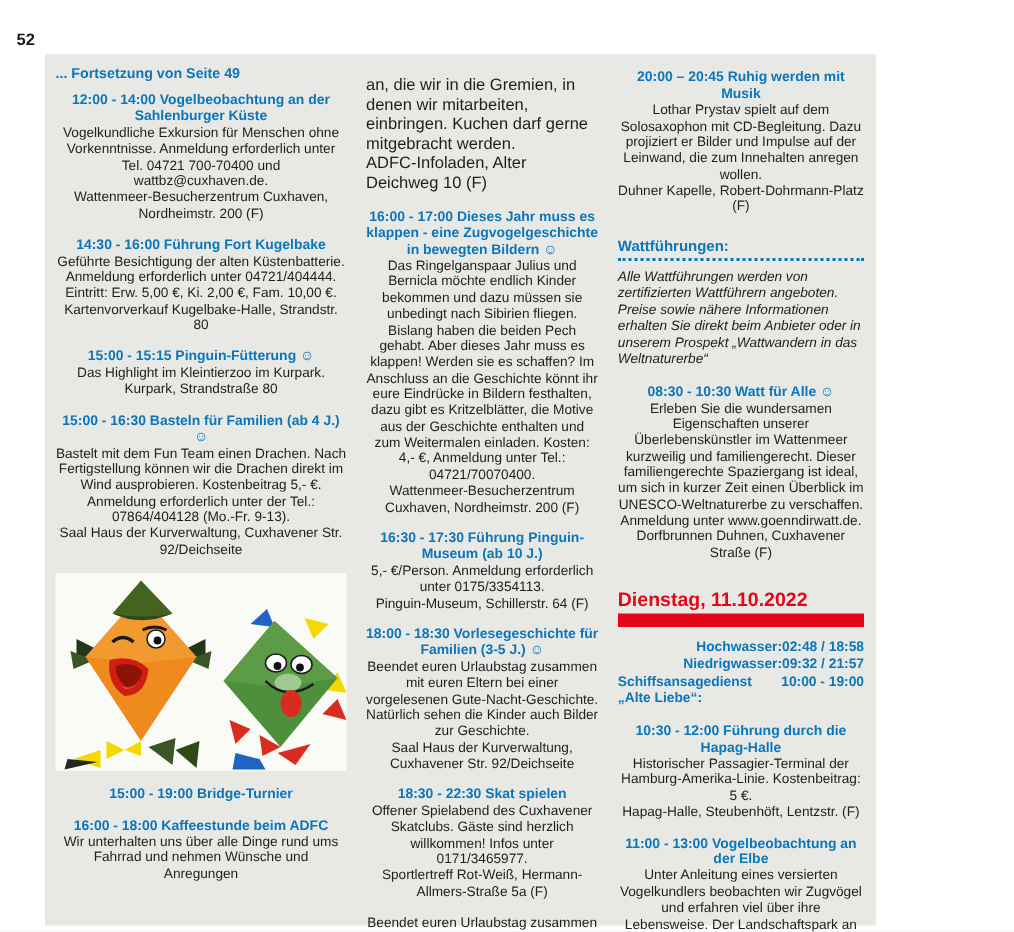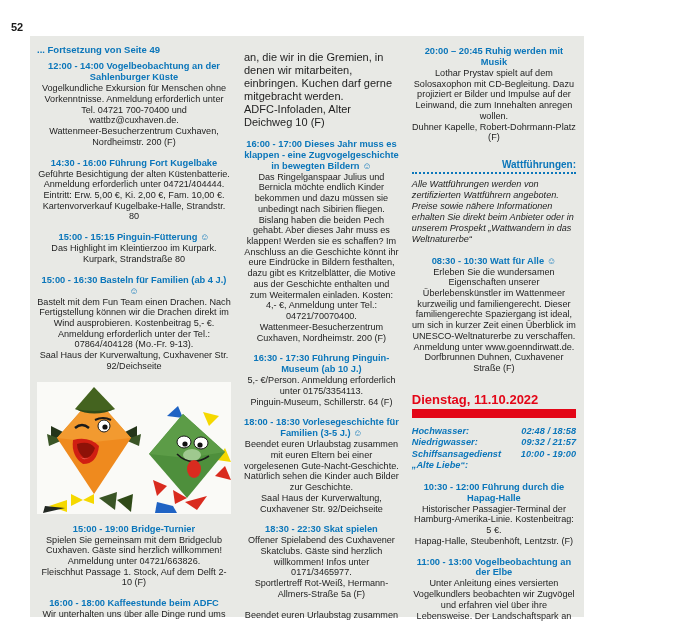--- a/index.html
+++ b/index.html
@@ -43,33 +43,33 @@
     color:#1e1e1e;font-size:11px;line-height:1.18;margin-top:9px;
     white-space:pre-line;
   }
   .photo{
     width:194px;height:132px;background:#fafaf7;
     margin:4px 0 10px 0;overflow:hidden;
   }
   .section-heading{
     color:#0b76ba;font-weight:bold;font-size:10px;
     border-bottom:2px dotted #0b76ba;
-    padding-bottom:2px;margin:16px 0 5px 0;text-align:right;
+    padding-bottom:2px;margin:16px 0 5px 0;
   }
   .section-intro{
     color:#1e1e1e;font-size:9.1px;line-height:1.22;font-style:italic;
     margin-bottom:10px;
   }
   .date-banner{margin:18px 0 8px 0;}
   .date-text{color:#e30617;font-weight:bold;font-size:13px;}
   .date-bar{height:9px;background:#e30617;margin-top:2px;}
   .tide{margin:0 0 10px 0;}
   .tide-row{
-    display:flex;justify-content:space-between;
-    color:#0b76ba;font-weight:bold;font-size:9.2px;line-height:1.25;font-style:italic;
+    display:flex;justify-content:flex-end;
+    color:#0b76ba;font-weight:bold;font-size:9.2px;line-height:1.25;
   }
   .tide-row .tide-value{text-align:right;white-space:nowrap;}
   .spacer-top{margin-top:4px;}
 </style>
 </head>
 <body>
 
 <div class="page-number">52</div>
 
 <div class="content">
@@ -155,22 +155,20 @@
             <polygon points="150,116 136,108 138,122" fill="#d92b1f"></polygon>
             <polygon points="130,104 116,98 120,114" fill="#d92b1f"></polygon>
             <polygon points="148,120 160,128 170,114" fill="#d92b1f"></polygon>
             <polygon points="136,124 120,120 118,131 140,131" fill="#1f63c4"></polygon>
           </g>
         </svg>
       </div>
 
       <div class="event">
         <div class="event-title">15:00 - 19:00 Bridge-Turnier</div>
-        <div class="event-body">Spielen Sie gemeinsam mit dem Bridgeclub Cuxhaven. Gäste sind herzlich willkommen! Anmeldung unter 04721/663826.
-Fleischhut Passage 1. Stock, Auf dem Delft 2-10 (F)</div>
       </div>
       <div class="event">
         <div class="event-title">16:00 - 18:00 Kaffeestunde beim ADFC</div>
         <div class="event-body">Wir unterhalten uns über alle Dinge rund ums Fahrrad und nehmen Wünsche und Anregungen</div>
       </div>
     </div>
 
     <div class="col col-mid">
       <div class="cont-body">an, die wir in die Gremien, in denen wir mitarbeiten, einbringen. Kuchen darf gerne mitgebracht werden.
 ADFC-Infoladen, Alter Deichweg 10 (F)</div>

